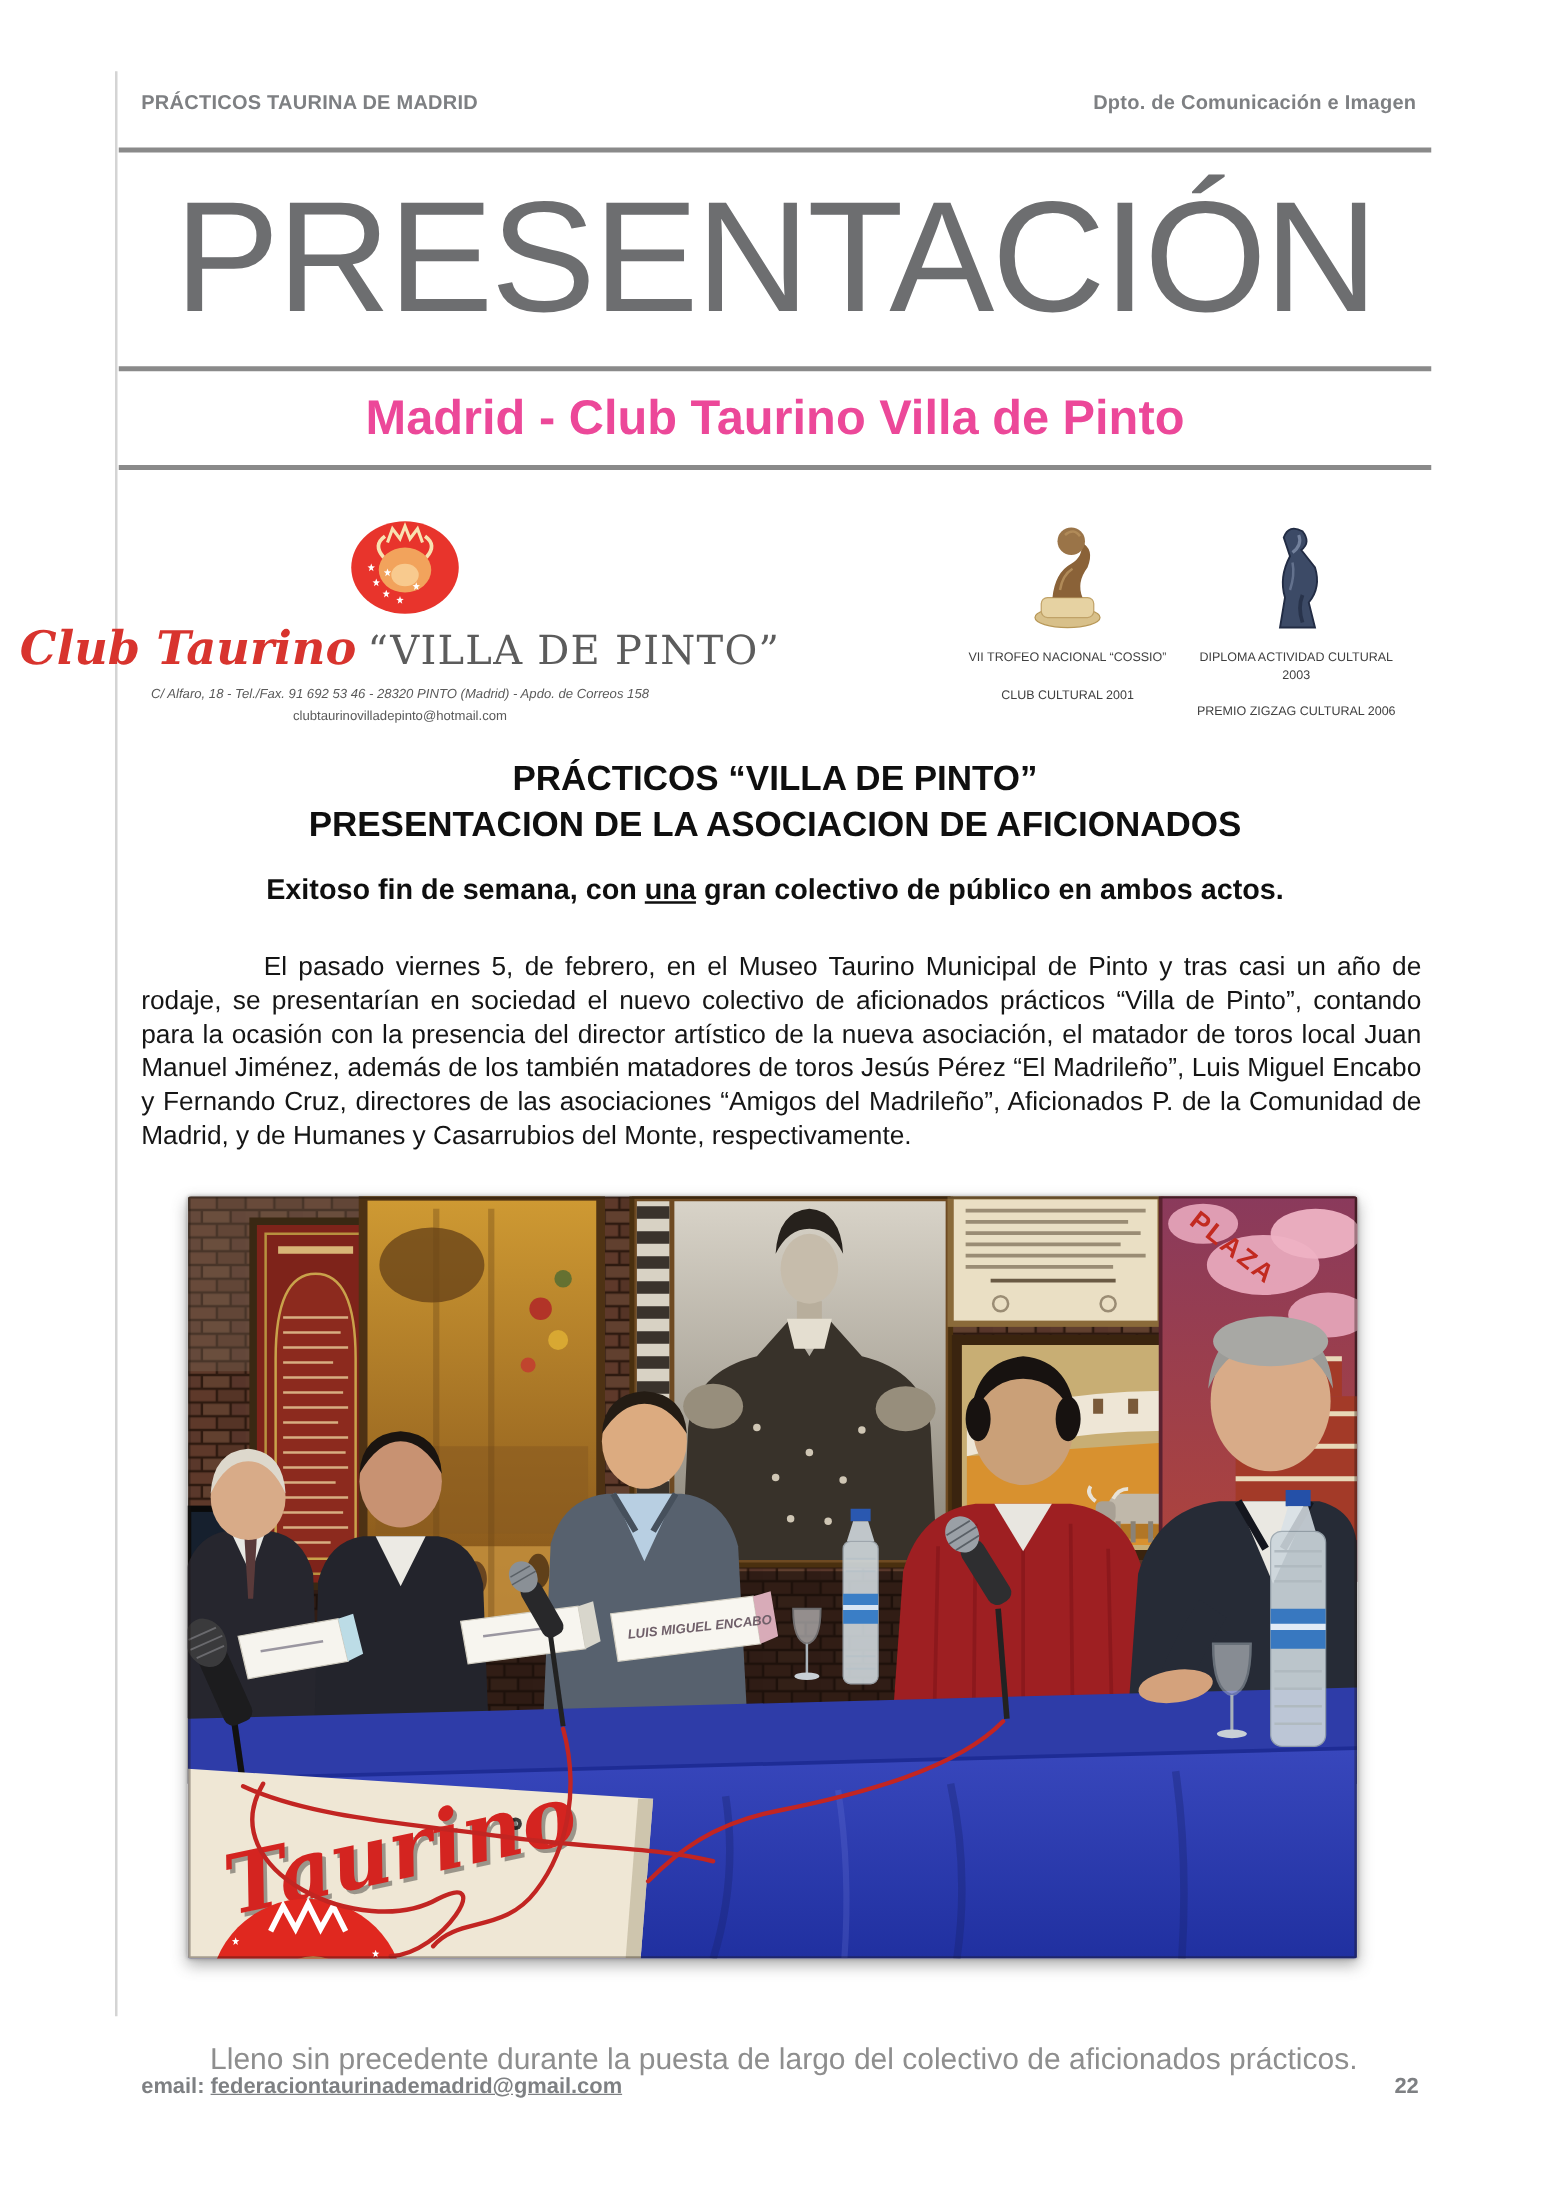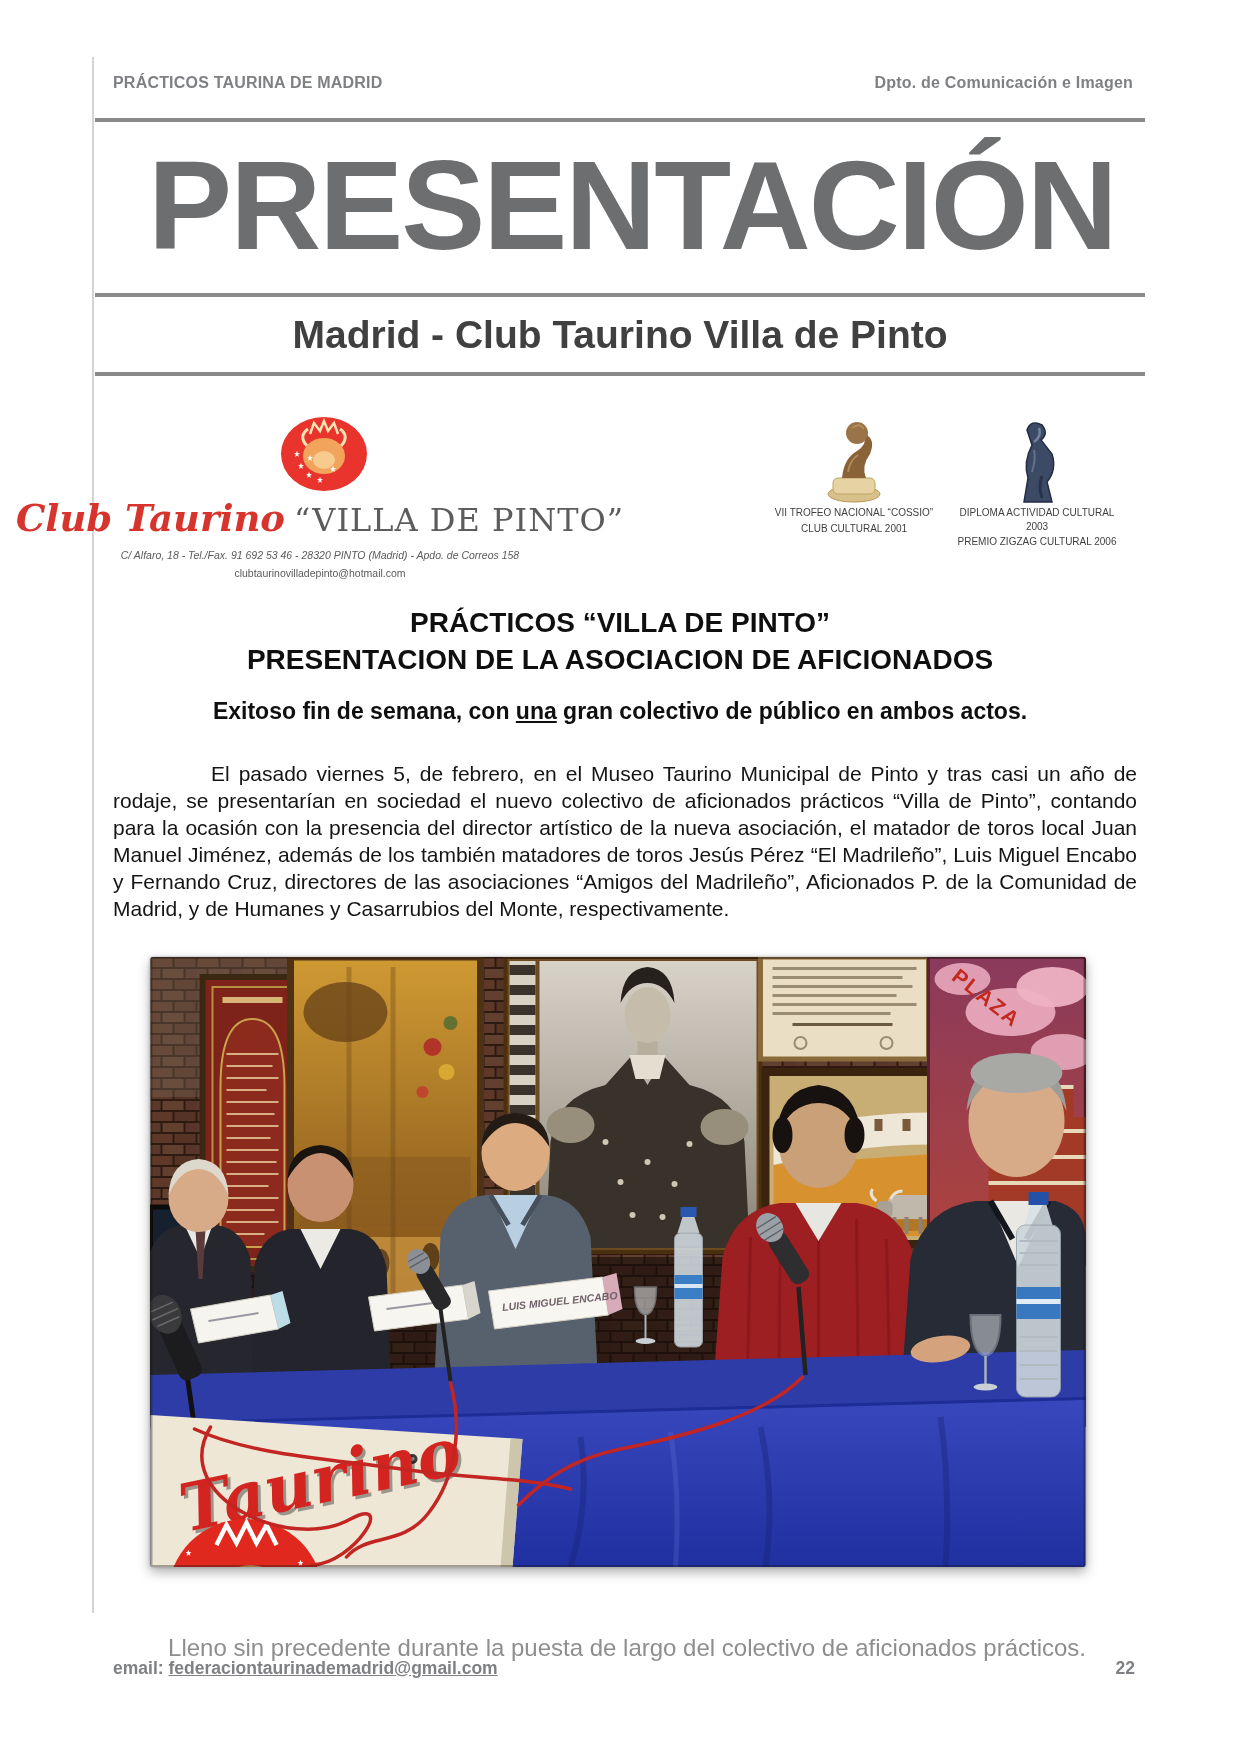--- a/index.html
+++ b/index.html
@@ -5,36 +5,36 @@
   html,body{margin:0;padding:0;background:#ffffff;}
   .page{position:relative;width:1240px;height:1754px;background:#ffffff;
         font-family:"Liberation Sans",sans-serif;overflow:hidden;}
   .abs{position:absolute;}
   .edge-line{left:92px;top:57px;width:2px;height:1556px;background:#d4d4d4;}
   .hdr-row{left:113px;top:74px;width:1020px;display:flex;justify-content:space-between;}
   .hdr-txt{font-size:16px;font-weight:bold;color:#7e8083;letter-spacing:.2px;}
   .rule{left:95px;width:1050px;height:4px;background:#8a8a8a;}
   .r1{top:118px;} .r2{top:293px;} .r3{top:372px;}
   .main-title{left:95px;top:126px;width:1050px;height:160px;line-height:160px;
-      font-size:126px;font-weight:bold;color:#6d6e70;letter-spacing:-2px;
-      text-align:center;white-space:nowrap;padding-left:12px;}
+      font-size:126px;font-weight:normal;color:#6d6e70;letter-spacing:-2px;
+      text-align:center;white-space:nowrap;}
   .section-title{left:95px;top:299px;width:1050px;height:72px;line-height:72px;
-      font-size:39px;font-weight:bold;color:#404040;text-align:center;}
+      font-size:39px;font-weight:bold;color:#ec4899;text-align:center;}
   .logo-emblem{left:280px;top:414px;}
   .club-line{left:100px;top:496px;width:440px;display:flex;justify-content:center;
       align-items:baseline;gap:9px;white-space:nowrap;}
   .club-script{font-family:"DejaVu Serif",serif;font-style:italic;font-weight:bold;
       font-size:37px;color:#d8342e;}
   .club-caps{font-family:"DejaVu Serif",serif;font-size:32px;color:#5c5c5c;letter-spacing:1px;}
   .club-addr{left:100px;top:549px;width:440px;text-align:center;font-size:10.5px;color:#5a5a5a;font-style:italic;}
   .club-mail{left:100px;top:567px;width:440px;text-align:center;font-size:10.5px;color:#5a5a5a;}
   .award{top:412px;width:170px;text-align:center;}
   .award-1{left:769px;} .award-2{left:952px;}
   .award-img{height:92px;display:flex;align-items:flex-end;justify-content:center;}
-  .award-cap{font-size:10px;line-height:13.5px;color:#3f3f3f;margin-top:2px;text-align:center;}
+  .award-cap{font-size:10px;line-height:13.5px;color:#3f3f3f;margin-top:16px;text-align:center;}
   .art-heading{left:95px;top:604px;width:1050px;text-align:center;font-size:28px;
       font-weight:bold;color:#0f0f0f;line-height:37px;}
   .art-lead{left:95px;top:698px;width:1050px;text-align:center;font-size:23px;
       font-weight:bold;color:#0f0f0f;}
   .und{text-decoration:underline;}
   .art-body{left:113px;top:760px;width:1024px;font-size:21px;line-height:27px;
       color:#151515;text-align:justify;text-indent:98px;}
   .photo{left:150px;top:957px;width:936px;height:610px;border-radius:3px;overflow:hidden;
       box-shadow:0 5px 12px rgba(70,70,70,.45), 0 0 3px rgba(80,80,80,.4);}
   .photo-cap{left:150px;top:1634px;width:936px;text-align:right;font-size:24px;color:#8e8e8e;}

